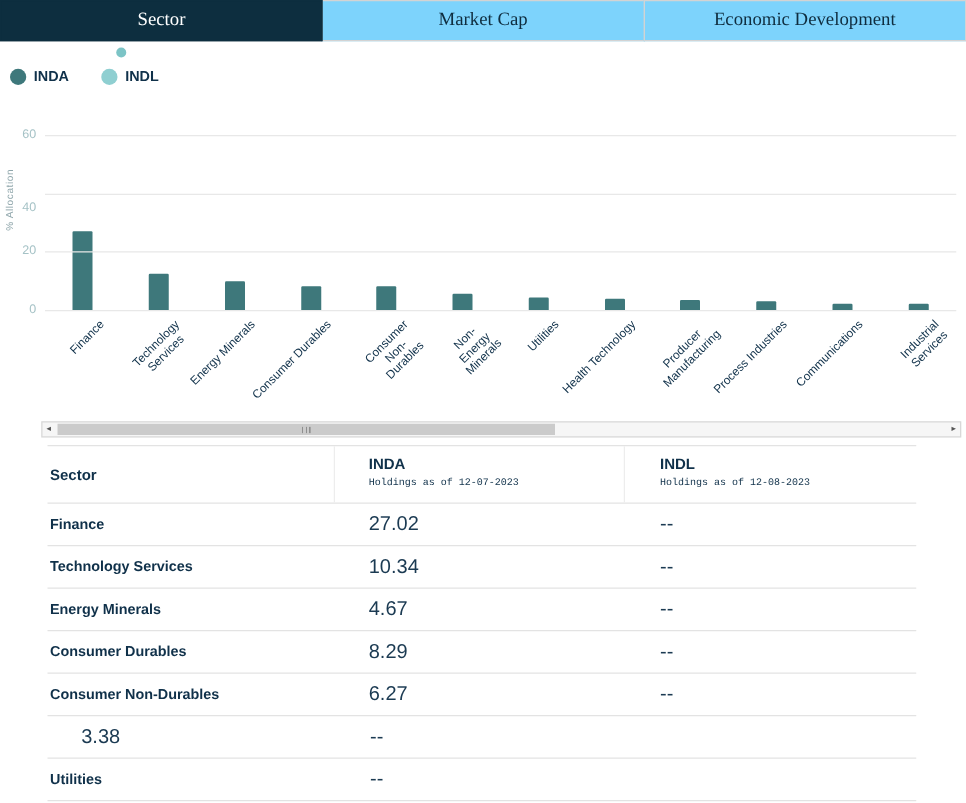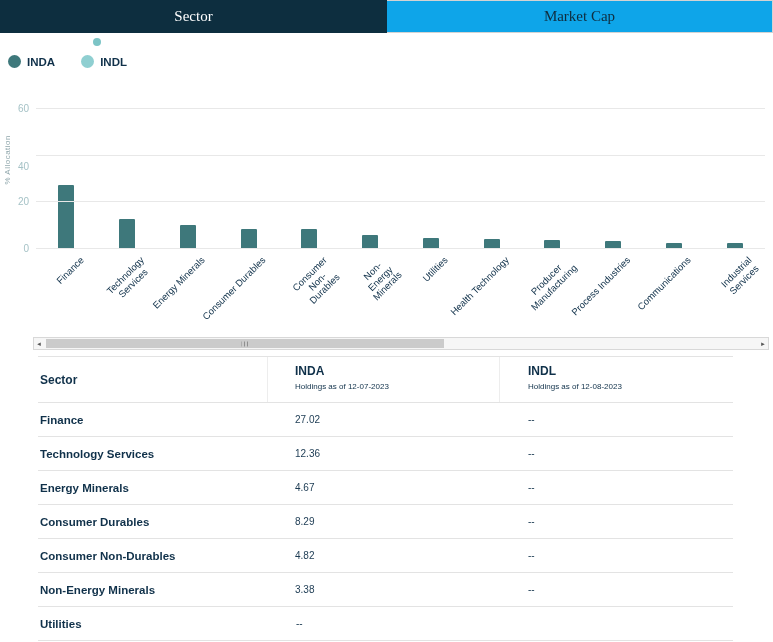--- a/index.html
+++ b/index.html
@@ -3,21 +3,21 @@
 <meta charset="utf-8">
 <style>
   * { margin:0; padding:0; box-sizing:border-box; }
   body { background:#fff; font-family:"Liberation Sans", sans-serif; }
   .app { position:relative; width:773px; height:642px; background:#fff; overflow:hidden; }
 
   
   .tabs { position:absolute; top:0; left:0; width:773px; height:33px; display:flex; }
   .tab { flex:1; display:flex; align-items:center; justify-content:center;
          font-family:"Liberation Serif", serif; font-size:15px; color:#0f2d3f;
-         background:#0ea5e9; border:1px solid #d3d3d3; margin-left:-1px; cursor:pointer; }
+         background:#7dd3fc; border:1px solid #d3d3d3; margin-left:-1px; cursor:pointer; }
   .tab:first-child { margin-left:0; }
   .tab.active { background:#0d2e3f; color:#ffffff; border-color:#0d2e3f; z-index:2; }
 
   
   .dot { position:absolute; top:38px; left:93px; width:8px; height:8px; border-radius:50%; background:#7cc4c6; }
 
   
   .legend { position:absolute; top:55px; left:8px; display:flex; gap:26px; }
   .legend-item { display:flex; align-items:center; gap:6px; font-size:11.5px; font-weight:bold; color:#10314a; cursor:pointer; }
   .swatch { width:13px; height:13px; border-radius:50%; display:inline-block; }
@@ -55,33 +55,34 @@
   
   .tbl { position:absolute; top:356px; left:38px; width:695px; border-top:1px solid #e3e3e3; }
   .trow { display:grid; grid-template-columns:230px 232px 1fr; align-items:center;
           height:34px; border-bottom:1px solid #e3e3e3; }
   .thead { height:46px; align-items:stretch; }
   .th { padding:7px 0 0 2px; }
   .th.c1 { display:flex; align-items:center; padding-top:0; border-right:1px solid #ededed; }
   .th.c2 { padding-left:27px; border-right:1px solid #ededed; }
   .th.c3 { padding-left:28px; }
   .th-main { font-size:12px; font-weight:bold; color:#10314a; }
-  .th-sub  { font-size:8px; color:#10314a; margin-top:4px; }
+  .th-sub  { font-size:8px; color:#10314a; margin-top:4px;font-family:Liberation Mono, monospace; }
   .cell-sector { font-size:11.5px; font-weight:bold; color:#10314a; padding-left:2px; }
-  .cell-val { font-size:10px; color:#1b3a52; padding-left:27px; }
+  .cell-val { font-size:16px; color:#1b3a52; padding-left:27px; }
   .cell-val.c3 { padding-left:28px; }
 </style>
 </head>
 <body>
 
 <div class="app">
 
   <div class="tabs">
       <div class="tab active">Sector</div>
       <div class="tab">Market Cap</div>
+      <div class="tab">Economic Development</div>
     </div>
 
   <div class="dot"></div>
 
   <div class="legend">
       <div class="legend-item">
         <span class="swatch" style="background: rgb(62, 120, 123);"></span>
         <span>INDA</span>
       </div>
       <div class="legend-item">
@@ -210,40 +211,39 @@
       </div>
     </div>
     <div>
         <div class="trow">
           <div class="cell-sector">Finance</div>
           <div class="cell-val">27.02</div>
           <div class="cell-val c3">--</div>
         </div>
         <div class="trow">
           <div class="cell-sector">Technology Services</div>
-          <div class="cell-val">12.36</div>
+          <div class="cell-val">10.34</div>
           <div class="cell-val c3">--</div>
         </div>
         <div class="trow">
           <div class="cell-sector">Energy Minerals</div>
           <div class="cell-val">4.67</div>
           <div class="cell-val c3">--</div>
         </div>
         <div class="trow">
           <div class="cell-sector">Consumer Durables</div>
           <div class="cell-val">8.29</div>
           <div class="cell-val c3">--</div>
         </div>
         <div class="trow">
           <div class="cell-sector">Consumer Non-Durables</div>
-          <div class="cell-val">4.82</div>
-          <div class="cell-val c3">--</div>
-        </div>
-        <div class="trow">
-          <div class="cell-sector">Non-Energy Minerals</div>
+          <div class="cell-val">6.27</div>
+          <div class="cell-val c3">--</div>
+        </div>
+        <div class="trow">
           <div class="cell-val">3.38</div>
           <div class="cell-val c3">--</div>
         </div>
         <div class="trow">
           <div class="cell-sector">Utilities</div>
           <div class="cell-val c3">--</div>
         </div>
       </div>
   </div>
 

